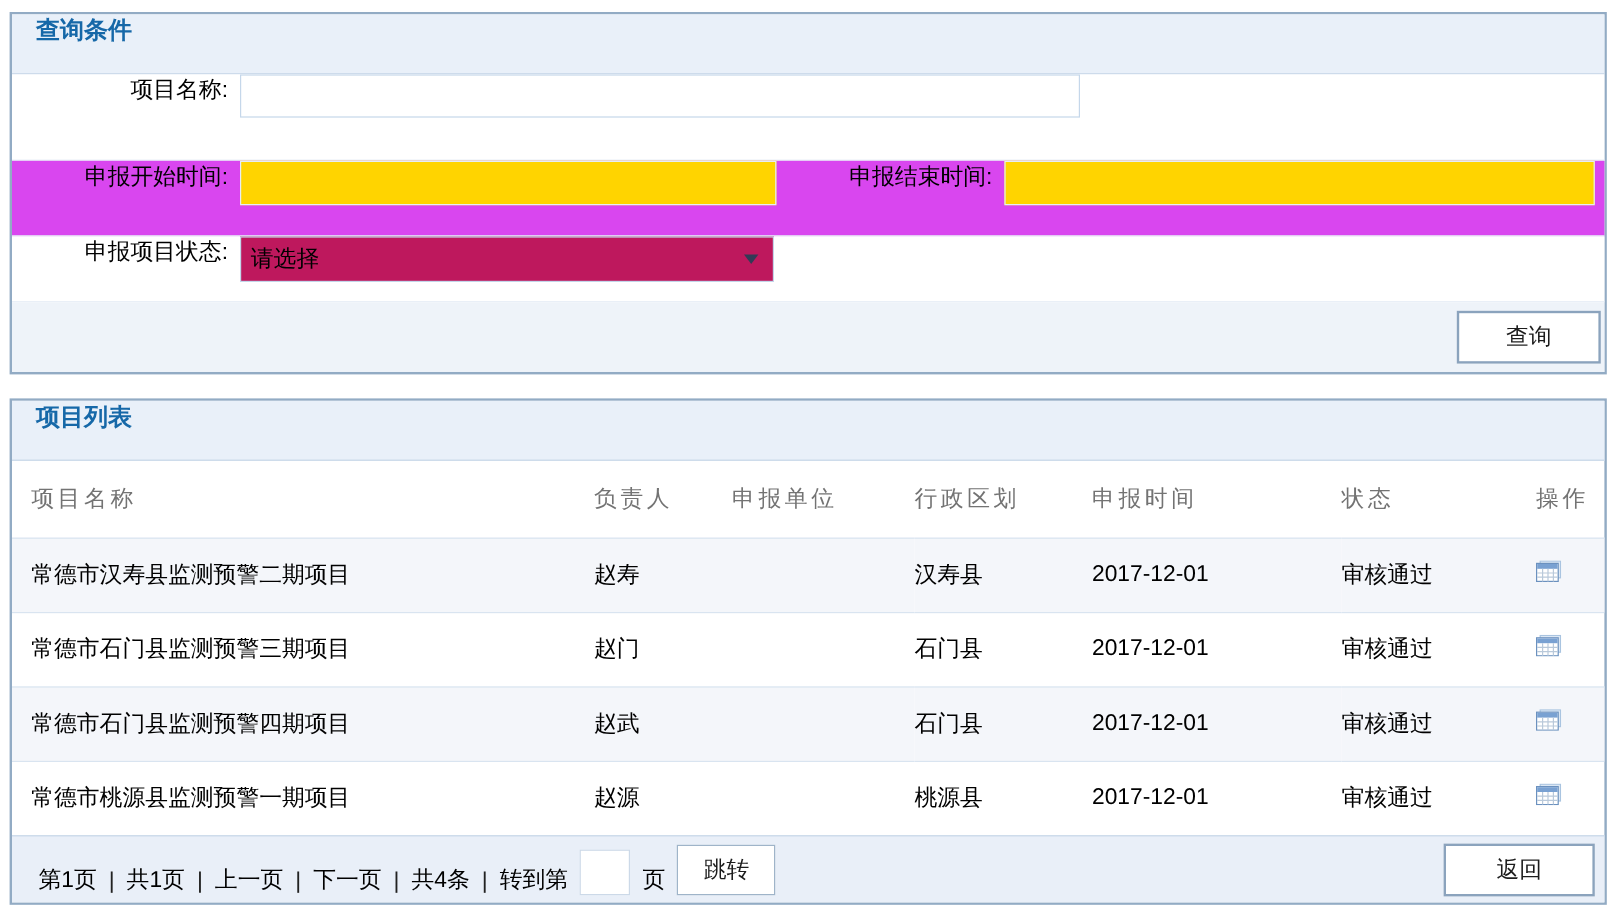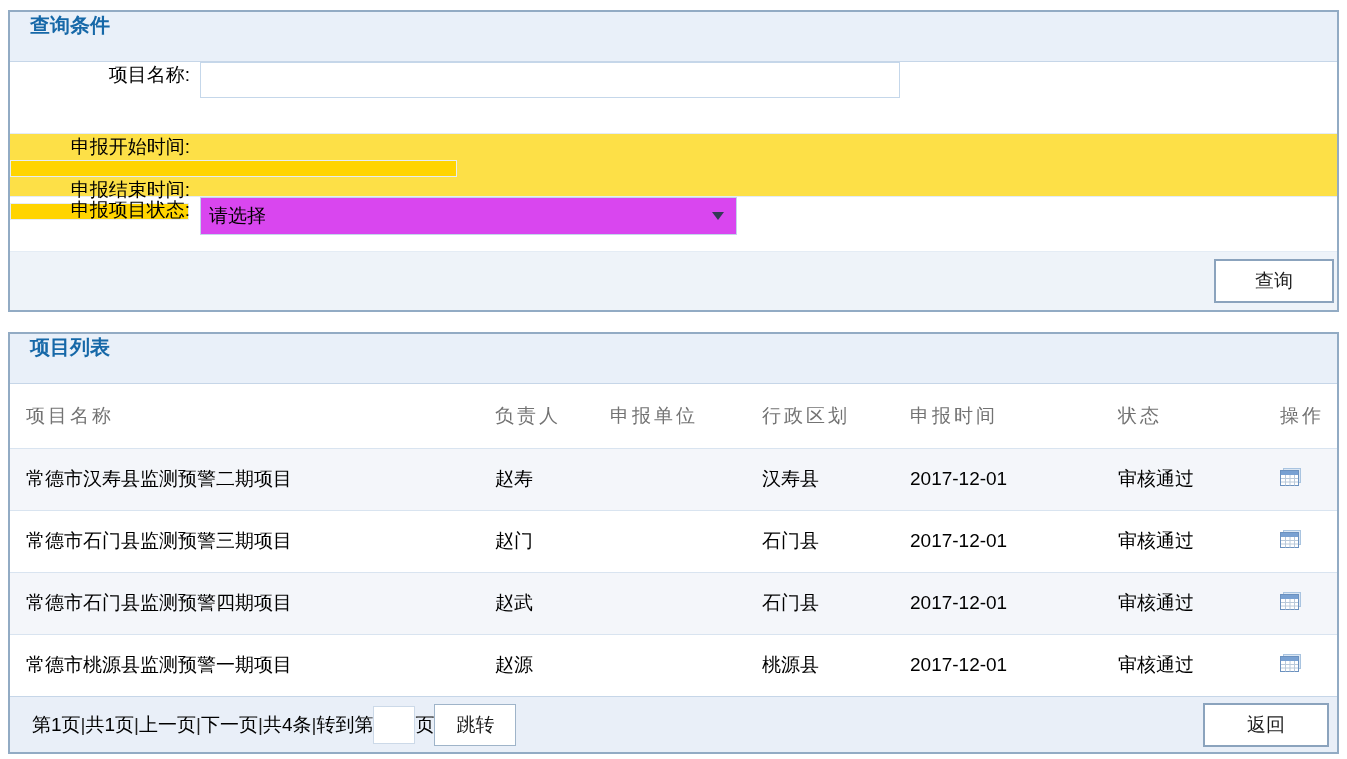--- a/index.html
+++ b/index.html
@@ -10,33 +10,33 @@
   .panel-query { margin-top:10px; }
   .panel-list  { margin-top:20px; }
 
   .panel-header { height:50px; background:#e9f0f9; border-bottom:1px solid #c6d6e8;
                   display:flex; align-items:flex-start; padding-left:20px; }
   .panel-title  { color:#1668a8; font-weight:bold; font-size:20px; }
 
   
   .form-row { display:flex; align-items:flex-start; }
   .row-name    { height:72px; background:#ffffff; border-bottom:1px solid #e4ecf5; }
-  .row-time    { height:63px; background:#fde047; border-bottom:1px solid #e4ecf5;flex-direction:column; }
+  .row-time    { height:63px; background:#d946ef; border-bottom:1px solid #e4ecf5; }
   .row-status  { height:55px; background:#ffffff; border-bottom:1px solid #e4ecf5; }
   .row-buttons { height:58px; background:#eef3f9; display:flex; align-items:center;
                  justify-content:flex-end; gap:20px; padding-right:3px; }
 
   .form-label { width:190px; text-align:right; font-size:19px; padding-right:10px; }
   .input-text { width:700px; height:36px; border:1px solid #c5d7ea; background:#fff;
                 font-size:18px; padding:0 8px; outline:none; }
   .input-required { height:37px; background:#ffd400; border:1px solid #e6edf5; }
   .req-start { width:447px; }
   .req-end   { flex:1; margin-right:8px; }
 
-  .select-box { width:537px; height:38px; border:1px solid #c3d6ea; background:#d946ef;
+  .select-box { width:445px; height:38px; border:1px solid #c3d6ea; background:#be185d;
                 display:flex; align-items:center; justify-content:space-between;
                 padding:0 12px 0 8px; font-size:19px; cursor:pointer; }
   .caret-down { width:0; height:0; border-left:6px solid transparent;
                 border-right:6px solid transparent; border-top:8px solid #333a56; }
 
   .btn { background:#fff; border:2px solid #8ba3bd; font-size:19px; cursor:pointer;
          font-family:"Liberation Sans", sans-serif; color:#1c1c1c; }
   .btn-lg { width:120px; height:44px; }
 
   
@@ -48,21 +48,21 @@
              font-size:19px; letter-spacing:3px; text-align:left; height:64px; }
   th:first-child, td:first-child { padding-left:16px; }
   tbody tr { height:62px; border-top:1px solid #d9e4f0; font-size:19px; }
   tbody tr:nth-child(odd) { background:#f4f6fa; }
   tbody td { text-align:left; }
   .icon-btn { background:none; border:none; cursor:pointer; padding:0; line-height:0; }
 
   
   .pagination { height:56px; background:#e9eff8; border-top:1px solid #c6d6e8;
                 display:flex; align-items:center; padding:0 8px 0 22px; font-size:19px; }
-  .pg-left { display:flex; align-items:center; }
+  .pg-left { display:flex; align-items:flex-end; gap:10px; }
   .pg-sep  { color:#222; }
   .pg-link { cursor:pointer; }
   .goto-input { width:42px; height:38px; border:1px solid #ccd9e8; background:#fff;
                 font-size:18px; text-align:center; outline:none; }
   .btn-jump { width:82px; height:42px; border-width:1px; border-color:#9fb4c9; }
   .btn-back { width:126px; height:44px; margin-left:auto; }
 </style>
 </head>
 <body>
 

